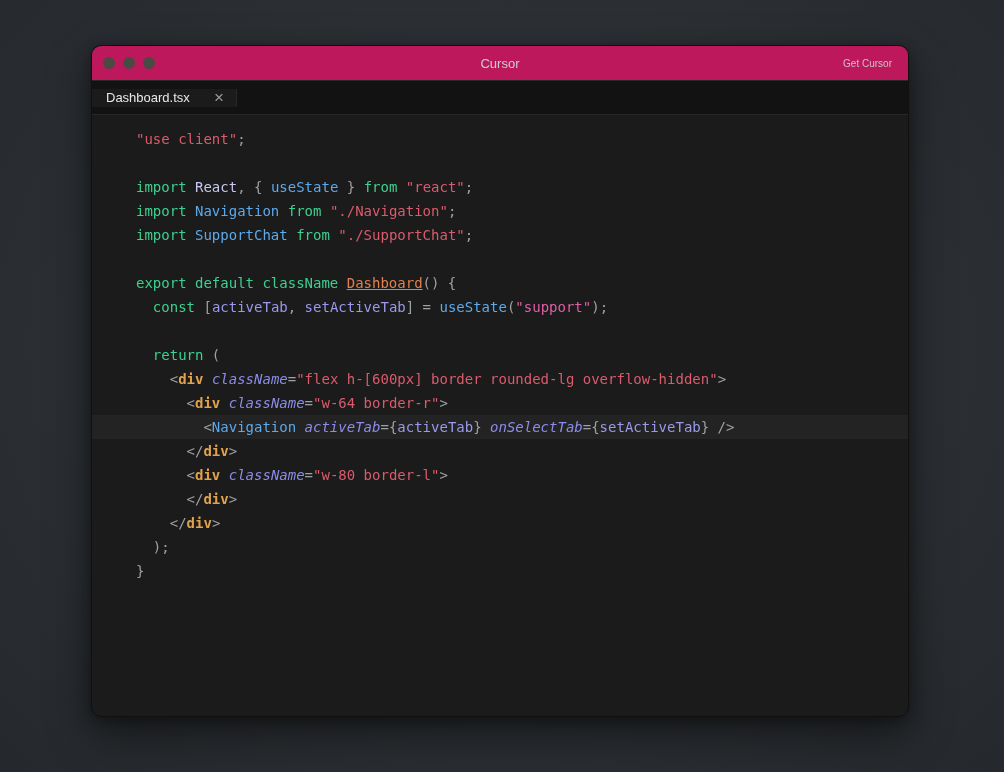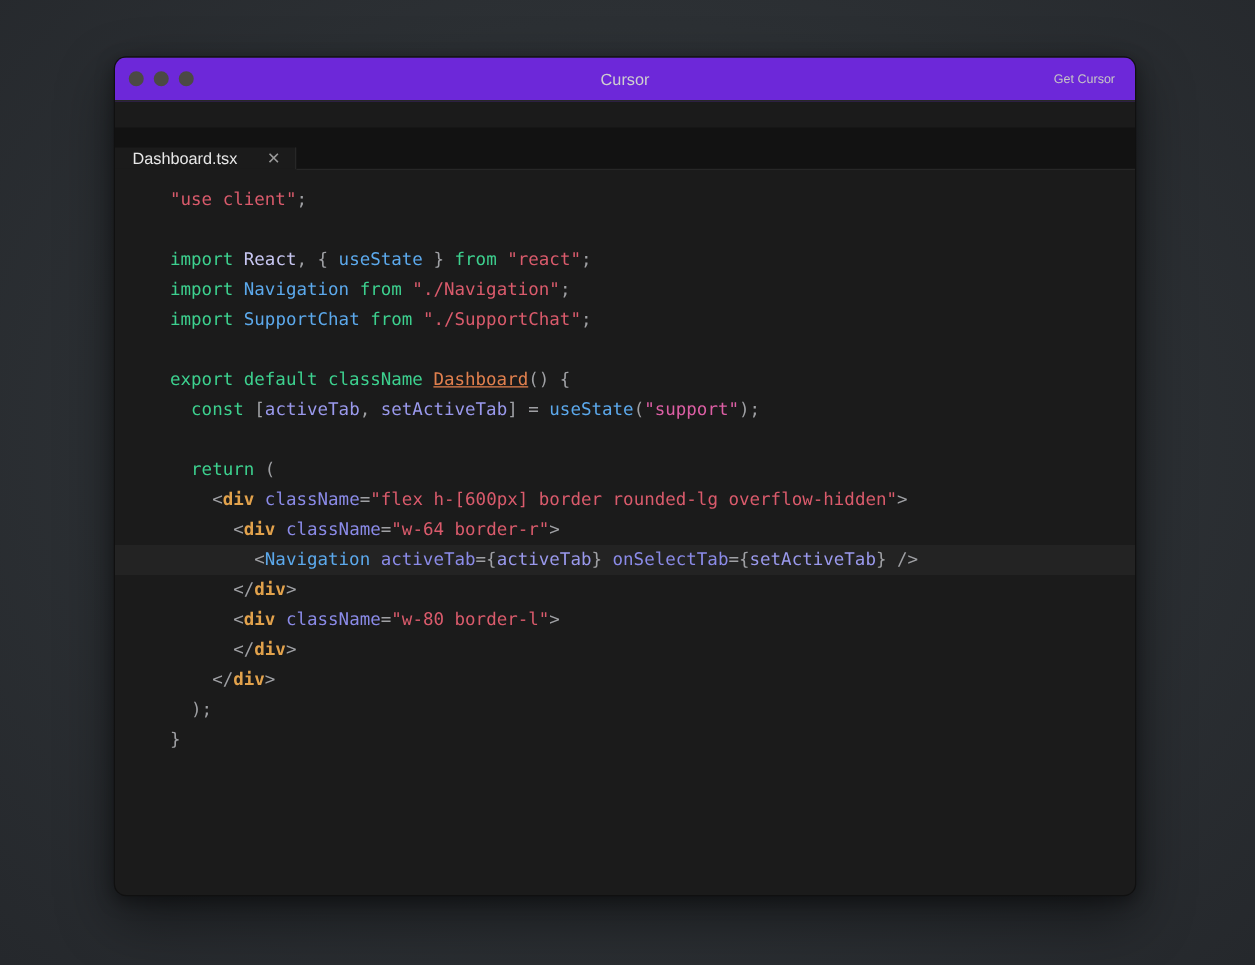--- a/index.html
+++ b/index.html
@@ -17,21 +17,21 @@
     background: #1b1b1b;
     border-radius: 10px;
     overflow: hidden;
     border: 1px solid #101010;
     box-shadow: 0 18px 45px rgba(0,0,0,0.45), 0 4px 14px rgba(0,0,0,0.35);
   }
 
   
   .titlebar {
     height: 35px;
-    background: #6d28d9;
+    background: #be185d;
     border-bottom: 1px solid #282828;
     display: flex;
     align-items: center;
     position: relative;
   }
   .traffic-lights {
     display: flex;
     gap: 8px;
     padding-left: 11px;
   }
@@ -57,22 +57,21 @@
     z-index: 2;
     cursor: pointer;
   }
 
   
   .tabbar {
     height: 34px;
     background: #121212;
     border-bottom: 1px solid #272727;
     display: flex;
-    align-items: flex-end;
-    margin-top: 21px;
+    align-items: center;
   }
   .tab {
     display: flex;
     align-items: center;
     border-right: 1px solid #272727;
     font-size: 13px;
     cursor: pointer;
   }
   .tab.active {
     width: 145px;
@@ -111,21 +110,21 @@
     padding-left: 44px;
   }
   .code-line.hl { background: var(--line-highlight, #232323); }
 
   .tok-kw   { color: var(--keyword); }
   .tok-comp { color: var(--component); }
   .tok-var  { color: var(--variable); }
   .tok-varlight { color: var(--variable-light); }
   .tok-tag  { color: var(--tag); font-weight: bold; }
   .tok-fn   { color: var(--function-name); text-decoration: underline; }
-  .tok-attr { color: var(--attribute); }
+  .tok-attr { color: var(--attribute); font-style: italic; }
   .tok-str  { color: var(--string); }
   .tok-strp { color: var(--string-pink); }
   .tok-pun  { color: var(--punctuation); }
 </style>
 </head>
 <body>
 
 <div class="app-window">
 
   <div class="titlebar">

